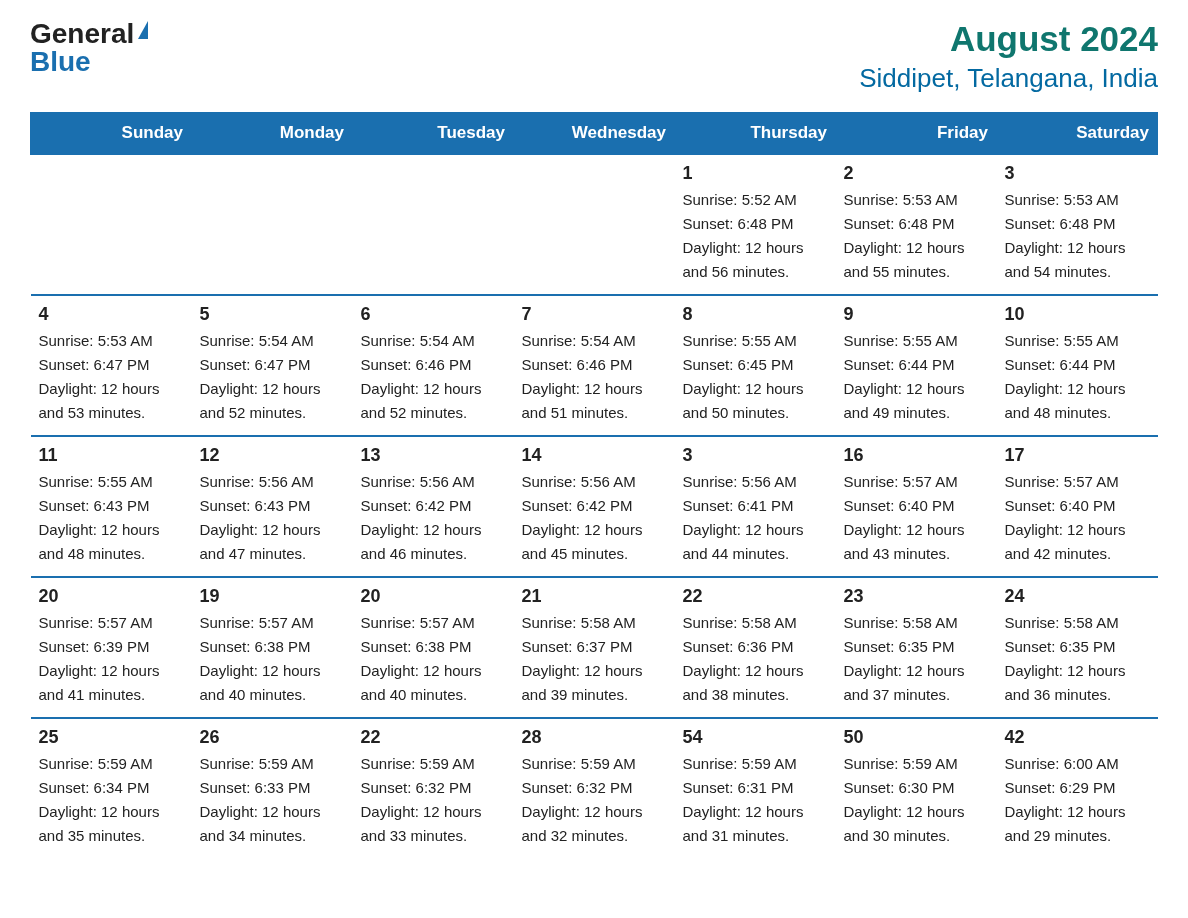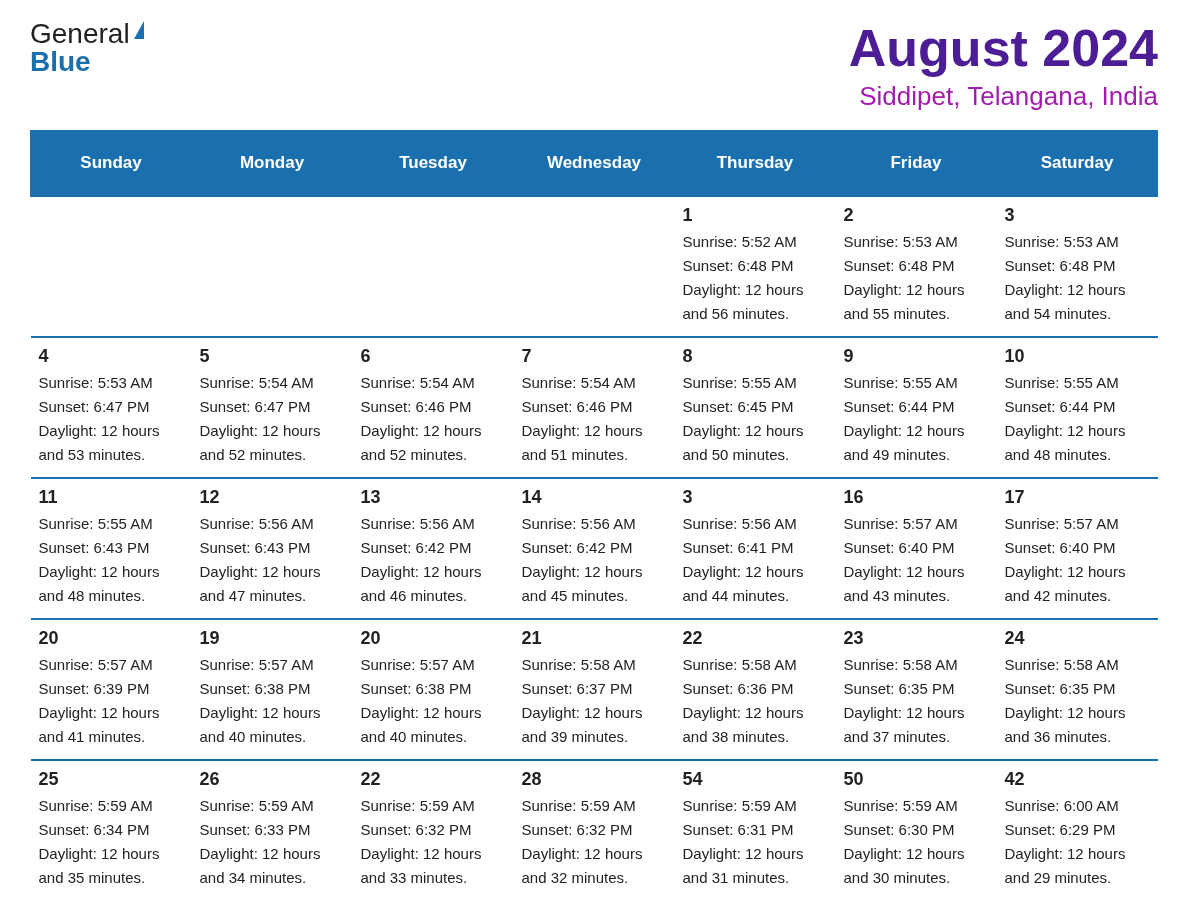--- a/index.html
+++ b/index.html
@@ -17,21 +17,21 @@
       align-items: flex-start;
       margin-bottom: 18px;
     }
     .logo {
       display: flex;
       flex-direction: column;
       align-items: flex-start;
     }
     .logo-general {
       font-size: 28px;
-      font-weight: normal;
+      font-weight: bold;
       color: #222;
       line-height: 1;
     }
     .logo-blue {
       font-size: 28px;
       font-weight: bold;
       color: #1a6faf;
       line-height: 1;
     }
     .logo-triangle {
@@ -42,43 +42,43 @@
       border-bottom: 18px solid #1a6faf;
       margin-left: 4px;
       vertical-align: middle;
       position: relative;
       top: -4px;
     }
     .title-block {
       text-align: right;
     }
     .title-block h1 {
-      font-size: 52px;
-      font-weight: bold;
-      color: #4c1d95;
+      font-size: 35px;
+      font-weight: bold;
+      color: #0f766e;
       line-height: 1.1;
     }
     .title-block h2 {
       font-size: 26px;
       font-weight: normal;
-      color: #a21caf;
+      color: #0369a1;
       margin-top: 4px;
     }
     .calendar {
       width: 100%;
       border-collapse: collapse;
       table-layout: fixed;
     }
     .calendar thead tr th {
       background-color: #1a6faf;
       color: #fff;
       font-size: 17px;
       font-weight: bold;
-      padding: 22px 8px;
-      text-align: center;
+      padding: 10px 8px;
+      text-align: right;
       border: 1px solid #1a6faf;
     }
     .calendar tbody tr {
       border-top: 2px solid #1a6faf;
     }
     .calendar tbody tr td {
       vertical-align: top;
       padding: 8px 8px 10px 8px;
       font-size: 13.5px;
       color: #222;

